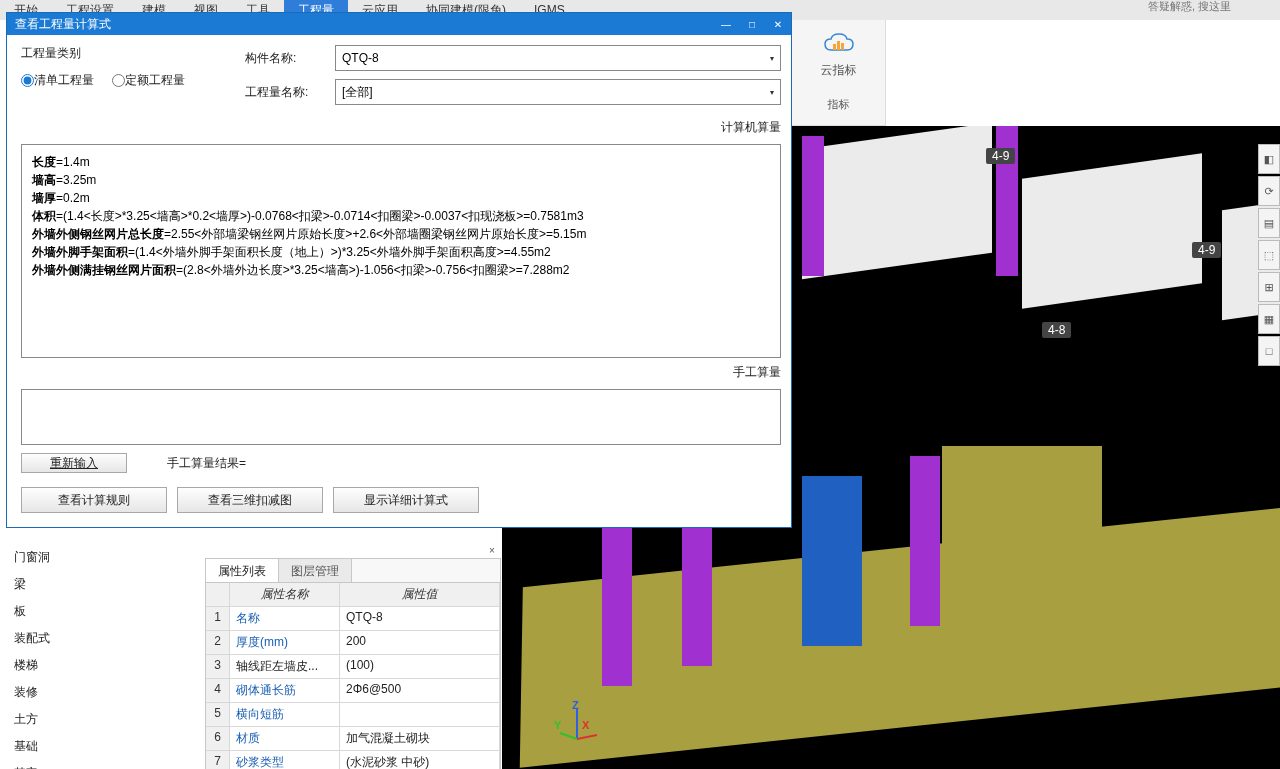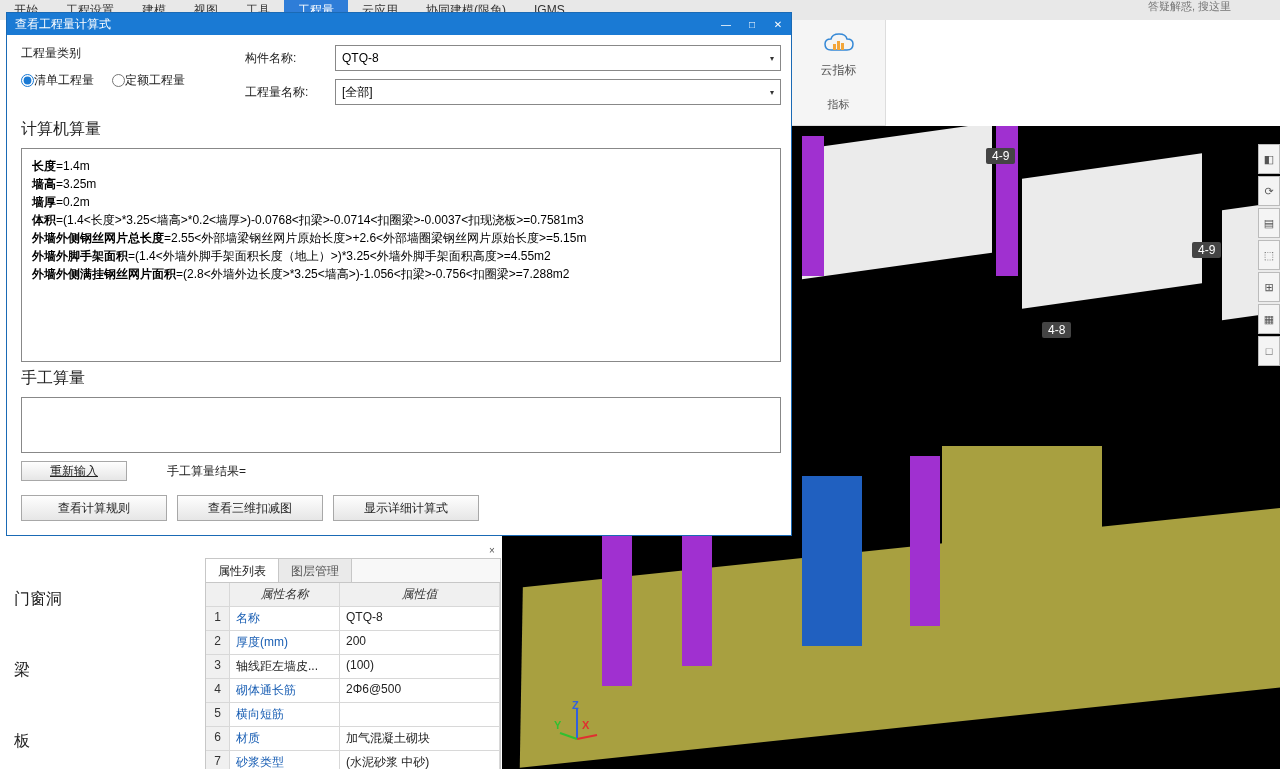--- a/index.html
+++ b/index.html
@@ -34,37 +34,37 @@
 .radio-row { display: flex; gap: 18px; margin-bottom: 4px; }
 .radio-item { display: flex; align-items: center; font-size: 12px; color: #222; }
 .radio-item input { accent-color: #1a7ad4; }
 
 .dropdown-rows { flex: 1; }
 .field-row { display: flex; align-items: center; margin-bottom: 8px; }
 .field-label { width: 90px; font-size: 12px; color: #222; margin-left: 24px; }
 .field-input { flex: 1; height: 26px; border: 1px solid #888; padding: 2px 6px; font-size: 12px; background: #fff; position: relative; display: flex; align-items: center; justify-content: space-between; cursor: pointer; }
 .field-input .dd-arrow { font-size: 8px; color: #333; }
 
-.section-label { font-size: 16px; color: #222; margin: 6px 0 8px 0; }
+.section-label { font-size: 12px; color: #222; margin: 6px 0 8px 0; text-align: right; }
 
 .formula-box { width: 100%; border: 1px solid #888; background: #fff; padding: 8px 10px; font-size: 12px; line-height: 1.5; overflow: hidden; }
 .formula-box.computer { height: 214px; }
 .formula-box .line { white-space: nowrap; }
 .formula-box.manual { height: 56px; }
 
 .btn-row1 { display: flex; align-items: center; margin-top: 8px; gap: 10px; }
 .btn-long { width: 106px; height: 20px; border: 1px solid #a8a8a8; background: linear-gradient(#fefefe,#e6e6e6); font-size: 12px; color: #222; cursor: pointer; display: flex; align-items: center; justify-content: center; text-decoration: underline; }
 .manual-result-lbl { font-size: 12px; color: #222; margin-left: 30px; }
 
 .btn-row2 { display: flex; gap: 10px; margin-top: 14px; margin-bottom: 4px; }
 .big-btn { width: 146px; height: 26px; border: 1px solid #a8a8a8; background: linear-gradient(#fefefe,#e6e6e6); font-size: 12px; color: #222; cursor: pointer; display: flex; align-items: center; justify-content: center; }
 
 
 .left-tree { position: absolute; left: 8px; top: 544px; width: 190px; }
-.tree-item { padding: 5px 6px; font-size: 16px; color: #222; cursor: pointer; margin-top: 40px; }
+.tree-item { padding: 5px 6px; font-size: 12px; color: #222; cursor: pointer; }
 
 
 .prop-panel { position: absolute; left: 205px; top: 558px; width: 296px; background: #f8f8f8; border: 1px solid #c7c7c7; }
 .prop-panel .closex { position: absolute; right: 2px; top: -14px; width: 12px; height: 12px; font-size: 10px; color: #555; text-align: center; cursor: pointer; }
 .prop-tabs { display: flex; height: 24px; border-bottom: 1px solid #c7c7c7; }
 .prop-tab { padding: 4px 12px; font-size: 12px; border-right: 1px solid #c7c7c7; background: #eaeaea; color: #555; cursor: pointer; }
 .prop-tab.active { background: #fff; color: #222; }
 .prop-grid { display: grid; grid-template-columns: 24px 110px 1fr; font-size: 12px; }
 .prop-grid div { border-right: 1px solid #d8d8d8; border-bottom: 1px solid #d8d8d8; padding: 3px 6px; background: #fff; min-height: 22px; }
 .prop-grid .hdr { background: #f0f0f0; text-align: center; color: #333; font-style: italic; }
@@ -223,20 +223,21 @@
       <div class="big-btn">显示详细计算式</div>
     </div>
   </div>
 </div>
 
 <div class="left-tree">
   <div class="tree-item">门窗洞</div>
   <div class="tree-item">梁</div>
   <div class="tree-item">板</div>
   <div class="tree-item">装配式</div>
+  <div class="tree-item">楼梯</div>
   <div class="tree-item">装修</div>
   <div class="tree-item">土方</div>
   <div class="tree-item">基础</div>
   <div class="tree-item">其它</div>
 </div>
 
 <div class="prop-panel">
   <div class="closex">×</div>
   <div class="prop-tabs">
     <div class="prop-tab active">属性列表</div>

